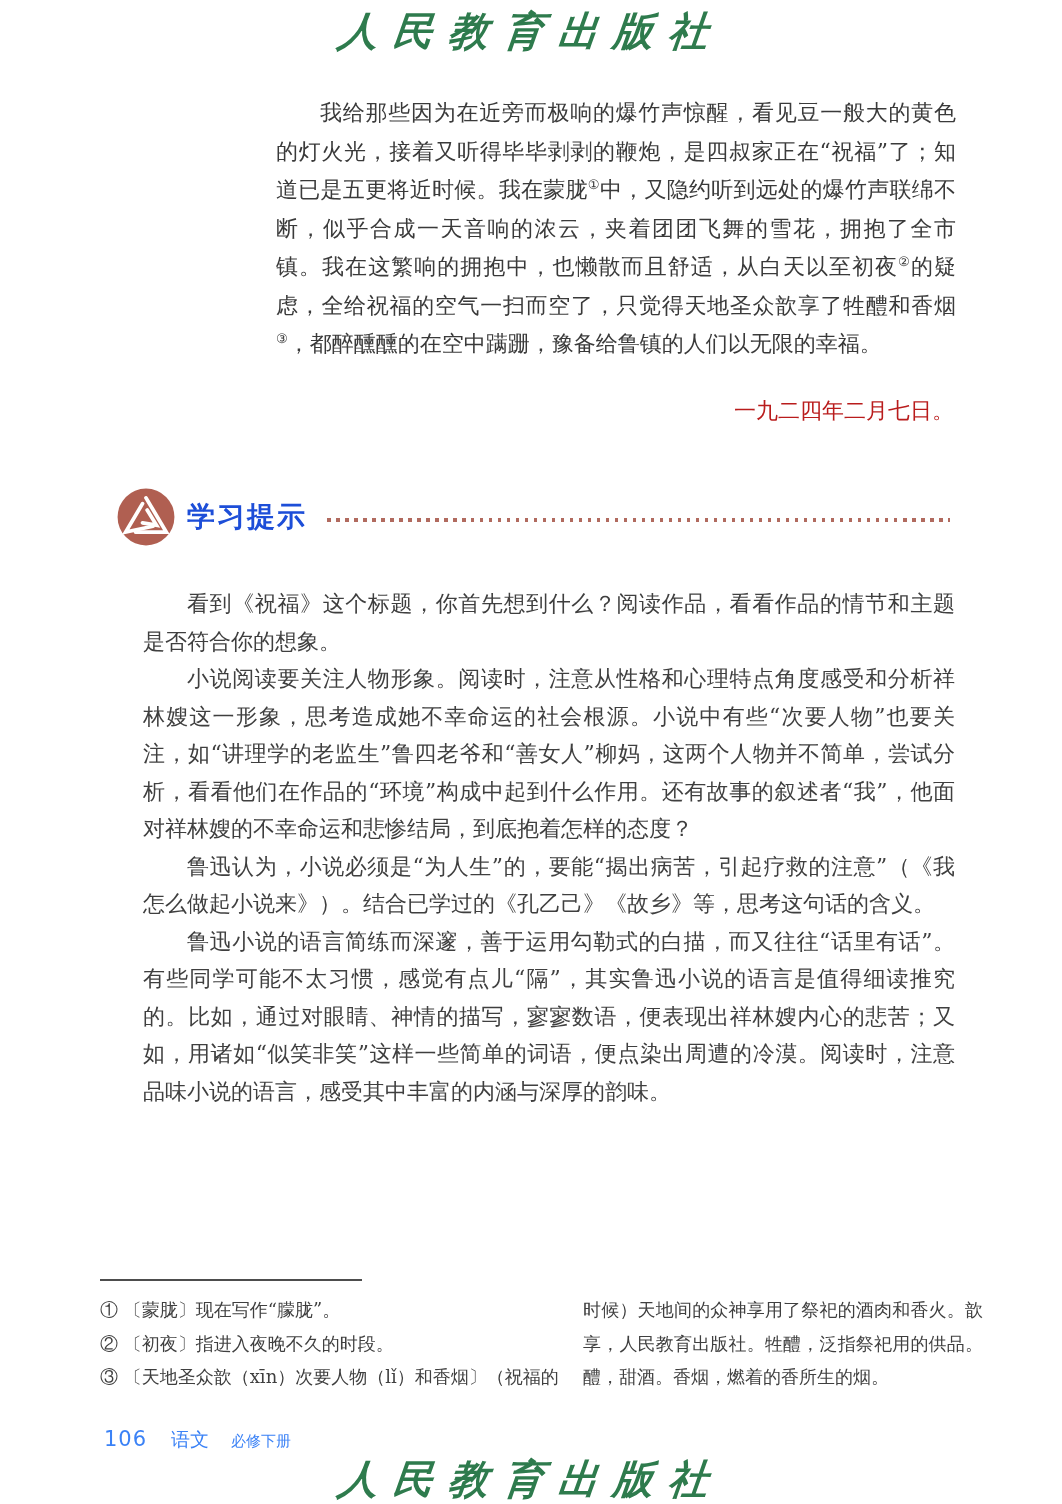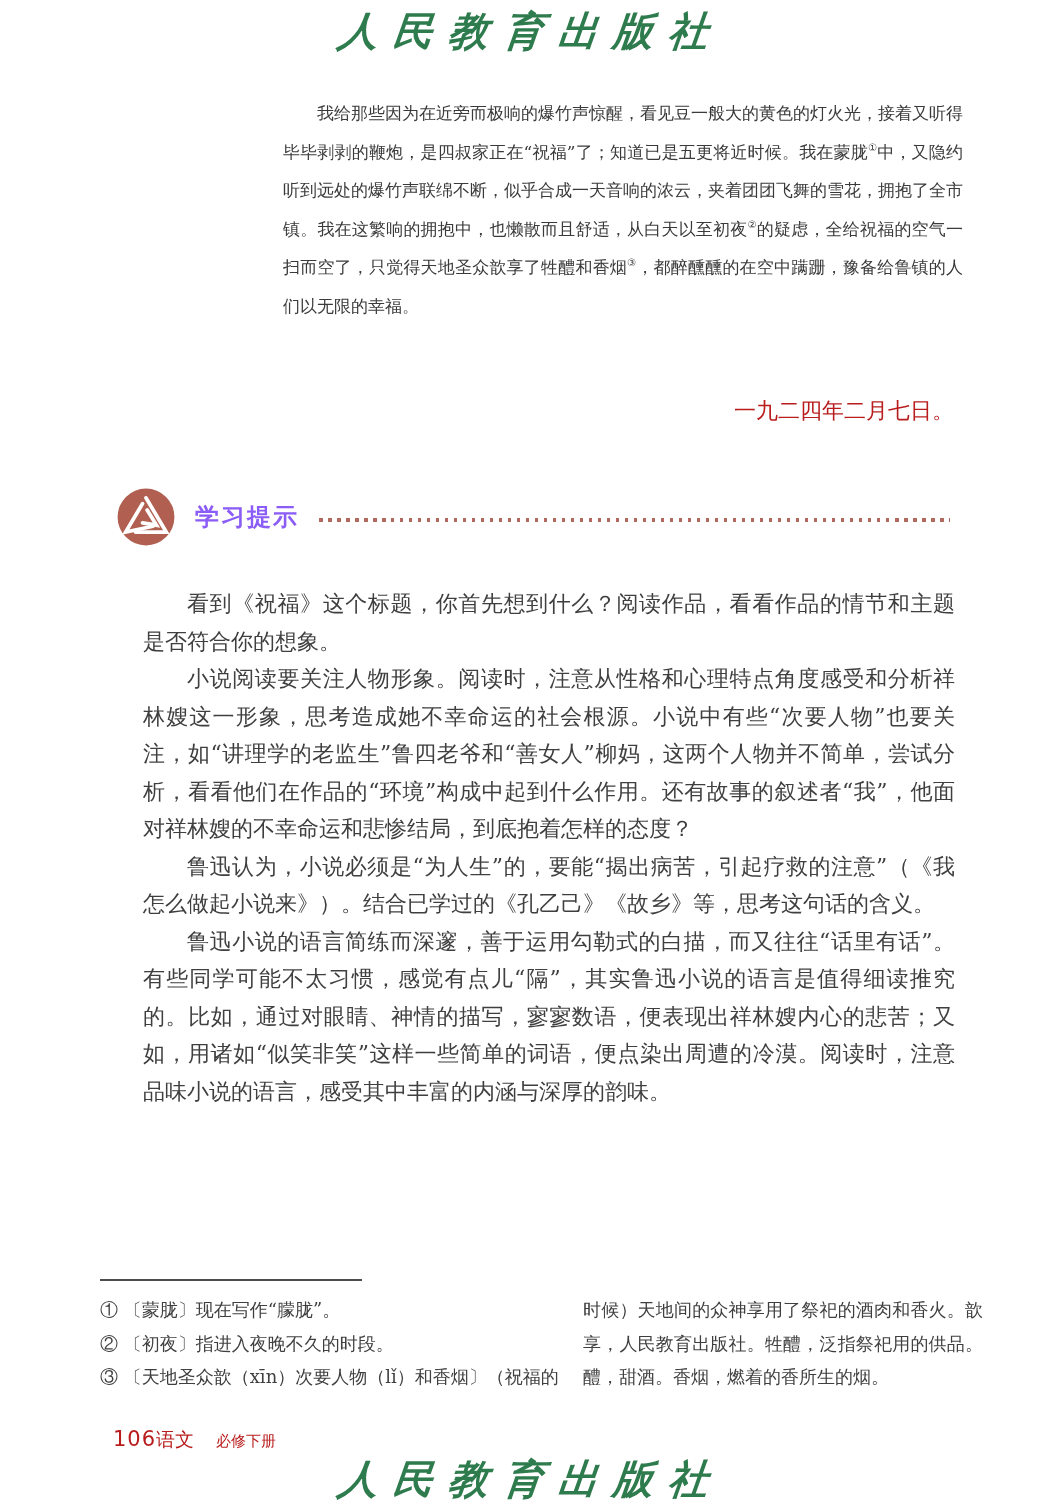--- a/index.html
+++ b/index.html
@@ -30,24 +30,24 @@
     color: #2e7b4d;
     transform: skewX(-6deg);
     white-space: nowrap;
   }
   .watermark.top { top: 4px; }
   .watermark.bottom { top: 1452px; }
 
   
   .main-text {
     position: absolute;
-    left: 283px;
+    left: 276px;
     top: 94px;
     width: 680px;
-    font-size: 17px;
+    font-size: 22px;
     line-height: 38.5px;
     text-align: justify;
     color: #3a3a3a;
   }
   .main-text p { text-indent: 2em; }
   sup.fn {
     font-size: 0.60em;
     vertical-align: super;
     line-height: 0;
   }
@@ -72,23 +72,23 @@
     align-items: center;
   }
   .tips-icon {
     width: 58px;
     height: 58px;
     flex: 0 0 58px;
   }
   .tips-title {
     font-family: "DejaVu Sans", "Liberation Sans", sans-serif;
     font-weight: 700;
-    font-size: 24px;
-    color: #8b5cf6;
-    margin-left: 20px;
+    font-size: 28px;
+    color: #1d4ed8;
+    margin-left: 12px;
     letter-spacing: 2px;
     white-space: nowrap;
   }
   .tips-dots {
     flex: 1;
     height: 4px;
     margin-left: 20px;
     margin-top: 6px;
     background-image: repeating-linear-gradient(
       to right, #b16a5f 0px, #b16a5f 3.5px, transparent 3.5px, transparent 9px);
@@ -125,33 +125,33 @@
     color: #3f3f3f;
     text-align: justify;
   }
   .fn-col.left  { left: 100px; width: 400px; }
   .fn-col.right { left: 583px; width: 400px; }
   .fn-col div { white-space: nowrap; }
 
   
   .footer {
     position: absolute;
-    left: 113px;
+    left: 104px;
     top: 1427px;
     display: flex;
     align-items: baseline;
-    color: #b91c1c;
+    color: #3b82f6;
     justify-content: flex-end;
   }
   .footer .pagenum {
     font-family: "DejaVu Sans", "Liberation Sans", sans-serif;
     font-size: 21px;
     letter-spacing: 1px;
   }
-  .footer .subject { font-size: 19px; margin-left: 0; }
+  .footer .subject { font-size: 19px; margin-left: 24px; }
   .footer .volume  { font-size: 15px; margin-left: 22px; }
 </style>
 </head>
 <body>
 
 <div class="page">
 
   <div class="watermark top">人民教育出版社</div>
 
   <div class="main-text">

